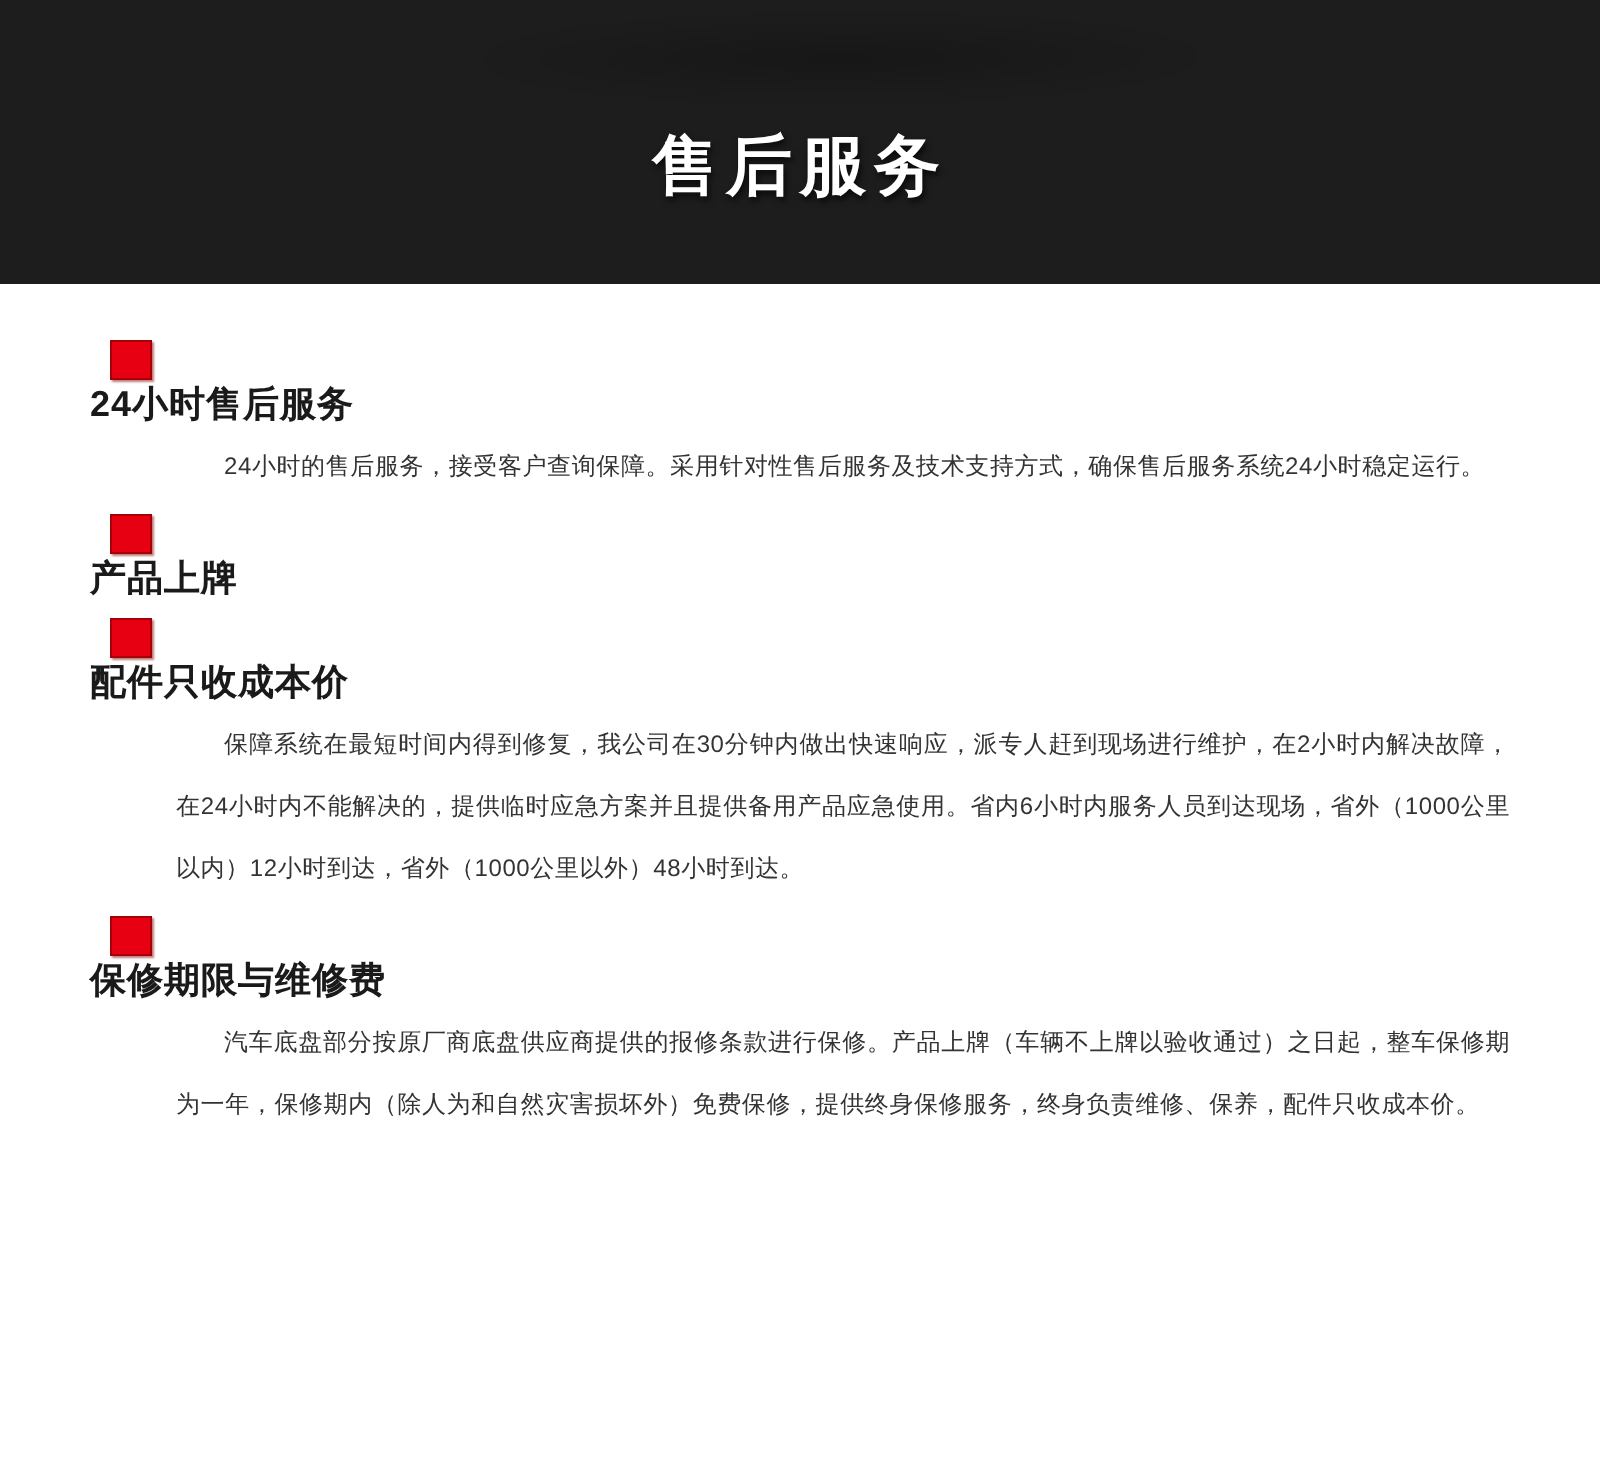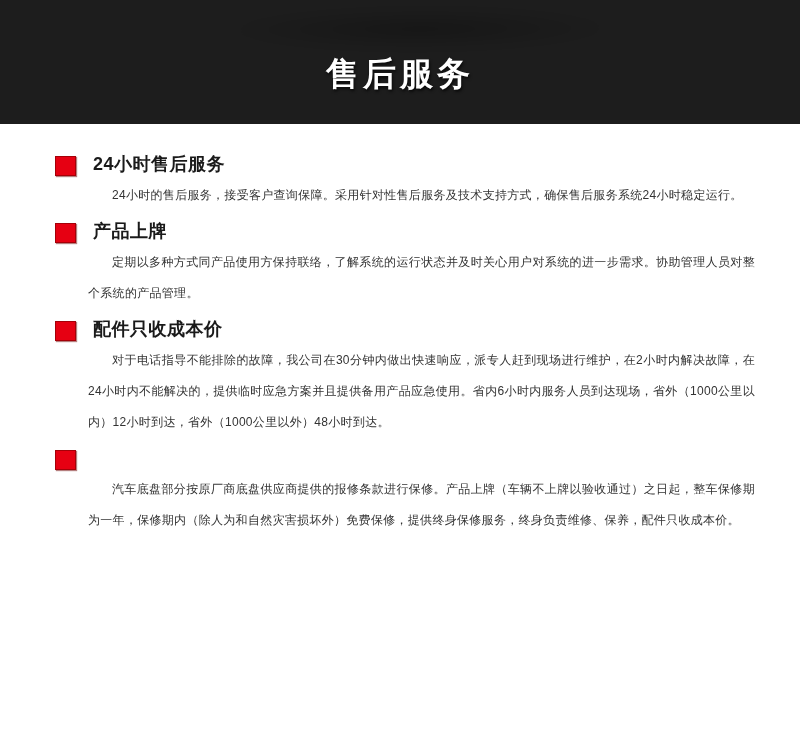--- a/index.html
+++ b/index.html
@@ -14,21 +14,21 @@
   html, body { width: 800px; height: 741px; }
   body {
     background: var(--page-bg);
     font-family: "Liberation Sans", "DejaVu Sans", sans-serif;
     overflow: hidden;
   }
 
   
   .banner {
     position: relative;
-    height: 124px;
+    height: 142px;
     background: var(--header-bg);
     display: flex;
     align-items: center;
     justify-content: center;
     padding-top: 24px;
     overflow: hidden;
   }
   .banner-title {
     color: var(--header-title);
     font-size: 33px;
@@ -46,23 +46,24 @@
     filter: blur(3px);
     transform: skewX(-18deg);
     opacity: 0.6;
   }
 
   
   .content { padding: 28px 45px 0 45px; }
   .section { margin-bottom: 8px; }
   .section-head {
     display: flex;
-    align-items: flex-end;
+    align-items: flex-start;
     margin-bottom: 4px;
     min-height: 24px;
+    flex-direction: column;
   }
   .bullet {
     width: 21px;
     height: 20px;
     flex: 0 0 auto;
     margin-left: 10px;
     margin-right: 17px;
     background: var(--accent-red);
     border: 1px solid #a50008;
     box-shadow: 1px 1px 1px rgba(110,0,0,0.5);
@@ -99,31 +100,31 @@
       <span class="section-heading">24小时售后服务</span>
     </div>
     <p class="para">24小时的售后服务，接受客户查询保障。采用针对性售后服务及技术支持方式，确保售后服务系统24小时稳定运行。</p>
   </div>
 
   <div class="section">
     <div class="section-head">
       <span class="bullet"></span>
       <span class="section-heading">产品上牌</span>
     </div>
-    <p class="para">定期以多种方式同产品使用方保持联络，了解系统的运行状态并及时关心用户对系统的进一步需求。协助管理人员对整个系统的产品管理。</p>
   </div>
 
   <div class="section">
     <div class="section-head">
       <span class="bullet"></span>
       <span class="section-heading">配件只收成本价</span>
     </div>
-    <p class="para">对于电话指导不能排除的故障，我公司在30分钟内做出快速响应，派专人赶到现场进行维护，在2小时内解决故障，在24小时内不能解决的，提供临时应急方案并且提供备用产品应急使用。省内6小时内服务人员到达现场，省外（1000公里以内）12小时到达，省外（1000公里以外）48小时到达。</p>
+    <p class="para">保障系统在最短时间内得到修复，我公司在30分钟内做出快速响应，派专人赶到现场进行维护，在2小时内解决故障，在24小时内不能解决的，提供临时应急方案并且提供备用产品应急使用。省内6小时内服务人员到达现场，省外（1000公里以内）12小时到达，省外（1000公里以外）48小时到达。</p>
   </div>
 
   <div class="section">
     <div class="section-head">
       <span class="bullet"></span>
+      <span class="section-heading">保修期限与维修费</span>
     </div>
     <p class="para">汽车底盘部分按原厂商底盘供应商提供的报修条款进行保修。产品上牌（车辆不上牌以验收通过）之日起，整车保修期为一年，保修期内（除人为和自然灾害损坏外）免费保修，提供终身保修服务，终身负责维修、保养，配件只收成本价。</p>
   </div>
 
 </div>
 
 </body></html>

